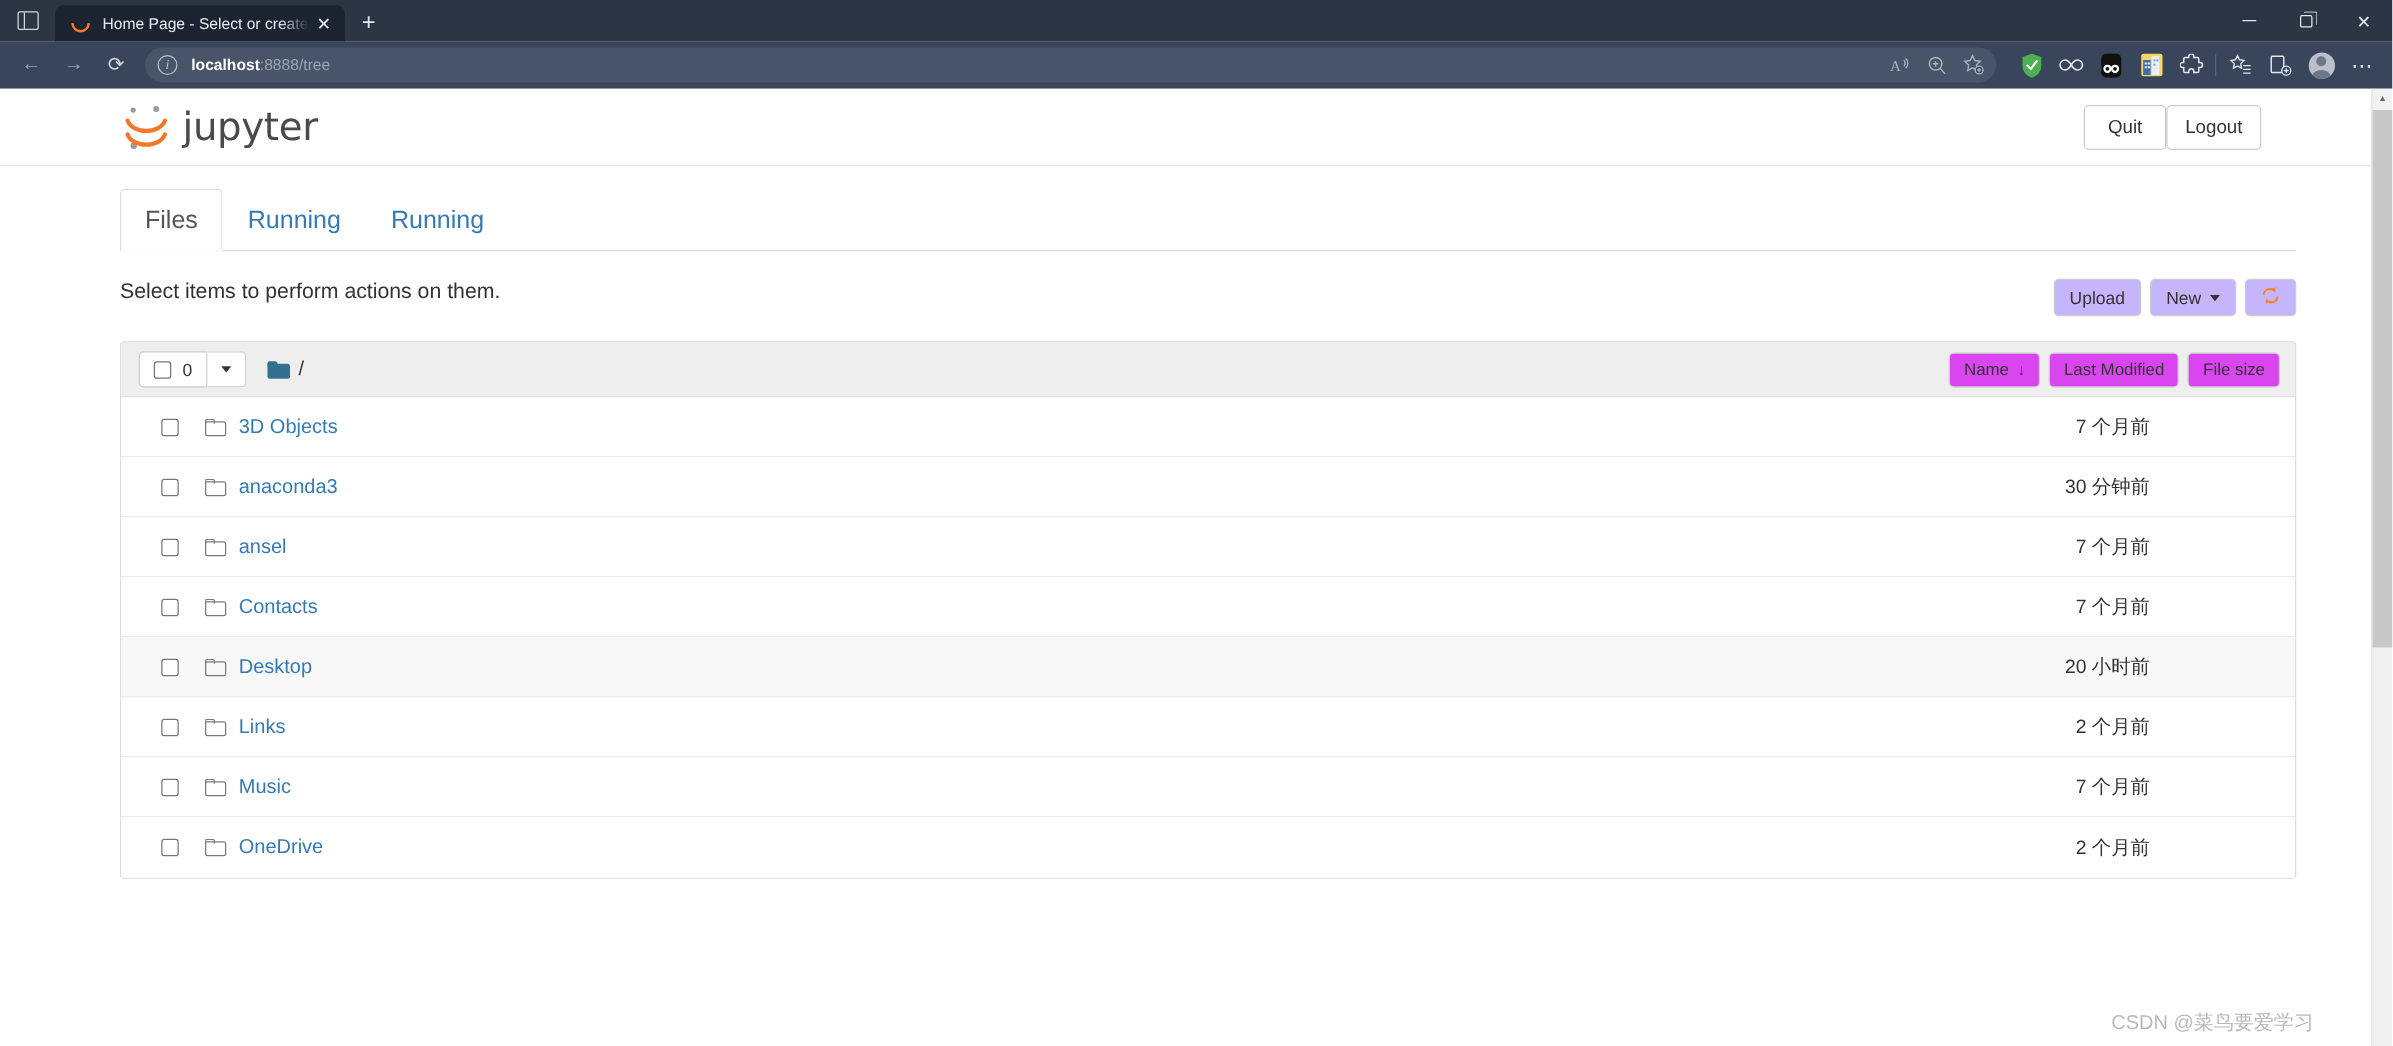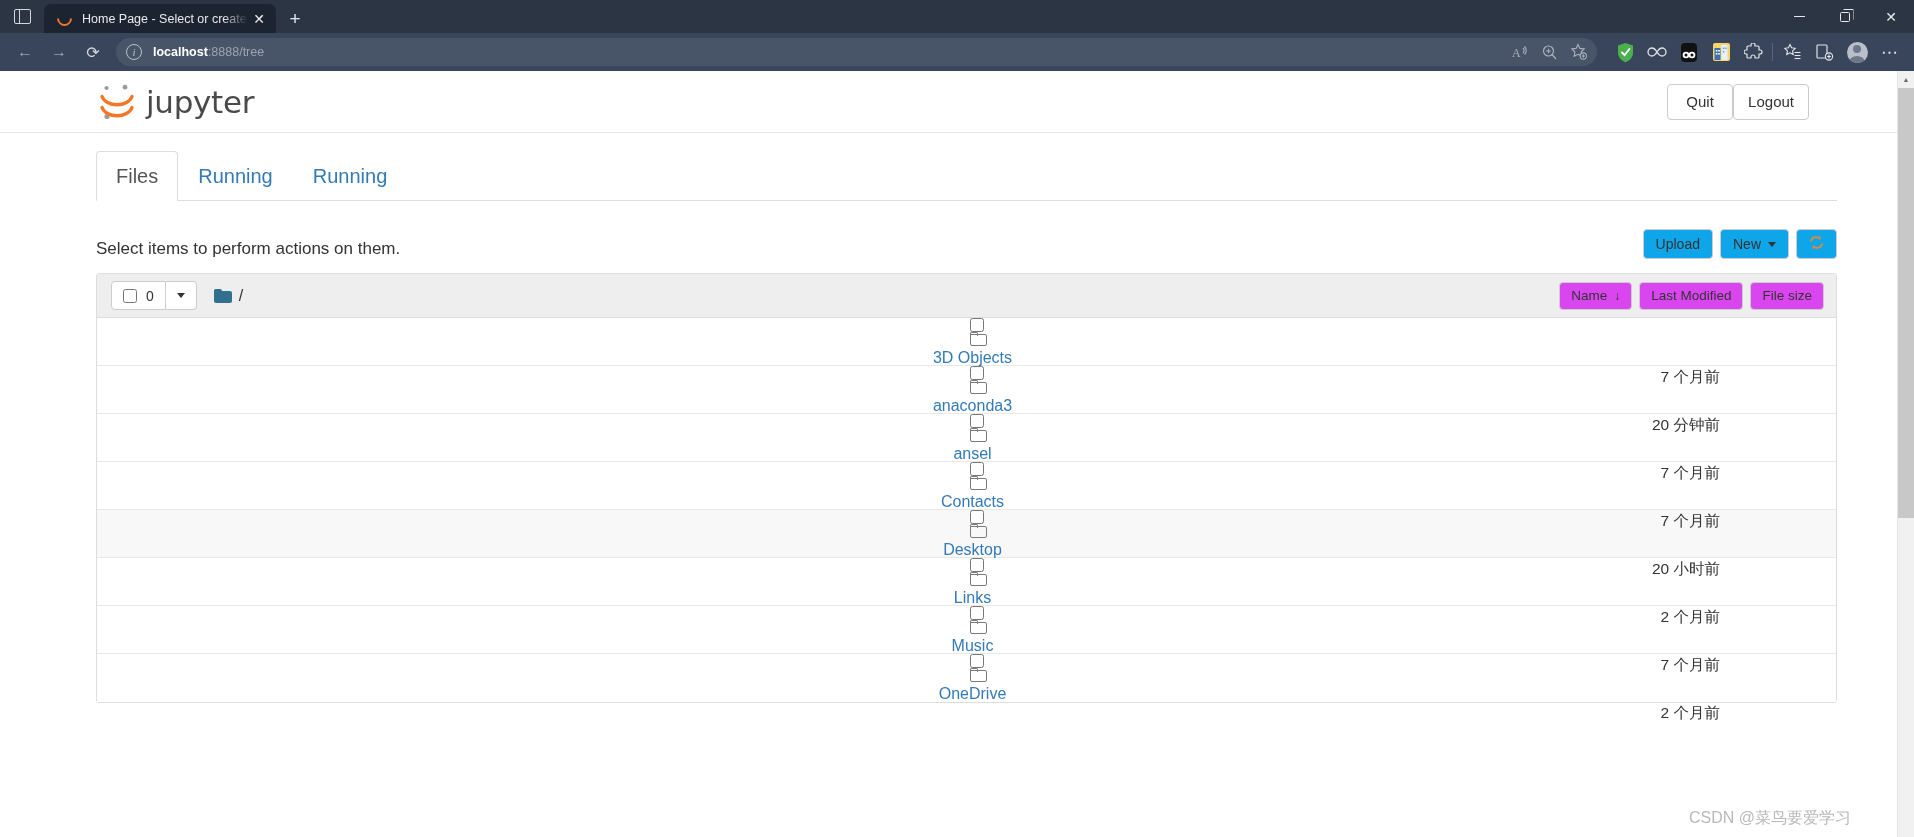--- a/index.html
+++ b/index.html
@@ -218,28 +218,28 @@
     padding: 10px 19px; font-size: 20px; color: #337ab7;
     border: 1px solid transparent; border-radius: 4px 4px 0 0;
     margin-bottom: -1px; line-height: 1.4;
   }
   .tab-item.active {
     color: #555; background: #fff;
     border-color: #ddd #ddd #fff;
   }
 
   .actionrow {
-    display: flex; align-items: flex-end;
+    display: flex; align-items: flex-start;
     margin-top: 22px; margin-bottom: 14px;
     height: 36px;
   }
   .action-note { font-size: 17px; color: #333; }
   .action-btns { margin-left: auto; display: flex; gap: 7px; }
   .btn-sm {
-    height: 30px; border: 1px solid #ccc; background: #0ea5e9;
+    height: 30px; border: 1px solid #ccc; background: #c4b5fd;
     border-radius: 4px; font-size: 14px; color: #333;
     display: flex; align-items: center; justify-content: center;
     padding: 0 12px; gap: 7px;
   }
   .caret {
     width: 0; height: 0; border-left: 4px solid transparent;
     border-right: 4px solid transparent; border-top: 5px solid #333;
   }
   .refresh-glyph { color: #f0862a; font-size: 15px; }
 
@@ -281,21 +281,20 @@
     display: flex; align-items: center; justify-content: center;
     padding: 0 11px; gap: 7px;
   }
   .arrow-dn { font-size: 12px; }
 
   .row {
     height: 48px; display: flex; align-items: center;
     border-bottom: 1px solid #e8e8e8;
     padding: 0 12px 0 14px;
     background: #fff;
-    flex-direction: column;
   }
   .row.hover { background: #f8f8f8; }
   .row:last-child { border-bottom: none; }
   .row-cb { margin-left: 18px; flex: 0 0 14px; }
   .folder-out {
     width: 17px; height: 14px; margin-left: 21px; flex: 0 0 17px; position: relative;
   }
   .folder-out::before {
     content:""; position:absolute; left:0; top:2px; width:17px; height:12px;
     border:1.3px solid #7b7b7b; border-radius:1px 2px 2px 2px; box-sizing:border-box;
@@ -533,21 +532,21 @@
               <div class="row">
                 <span class="cbox row-cb"></span>
                 <span class="folder-out"></span>
                 <span class="row-name">3D Objects</span>
                 <span class="row-meta">7 个月前</span>
               </div>
               <div class="row">
                 <span class="cbox row-cb"></span>
                 <span class="folder-out"></span>
                 <span class="row-name">anaconda3</span>
-                <span class="row-meta">20 分钟前</span>
+                <span class="row-meta">30 分钟前</span>
               </div>
               <div class="row">
                 <span class="cbox row-cb"></span>
                 <span class="folder-out"></span>
                 <span class="row-name">ansel</span>
                 <span class="row-meta">7 个月前</span>
               </div>
               <div class="row">
                 <span class="cbox row-cb"></span>
                 <span class="folder-out"></span>

